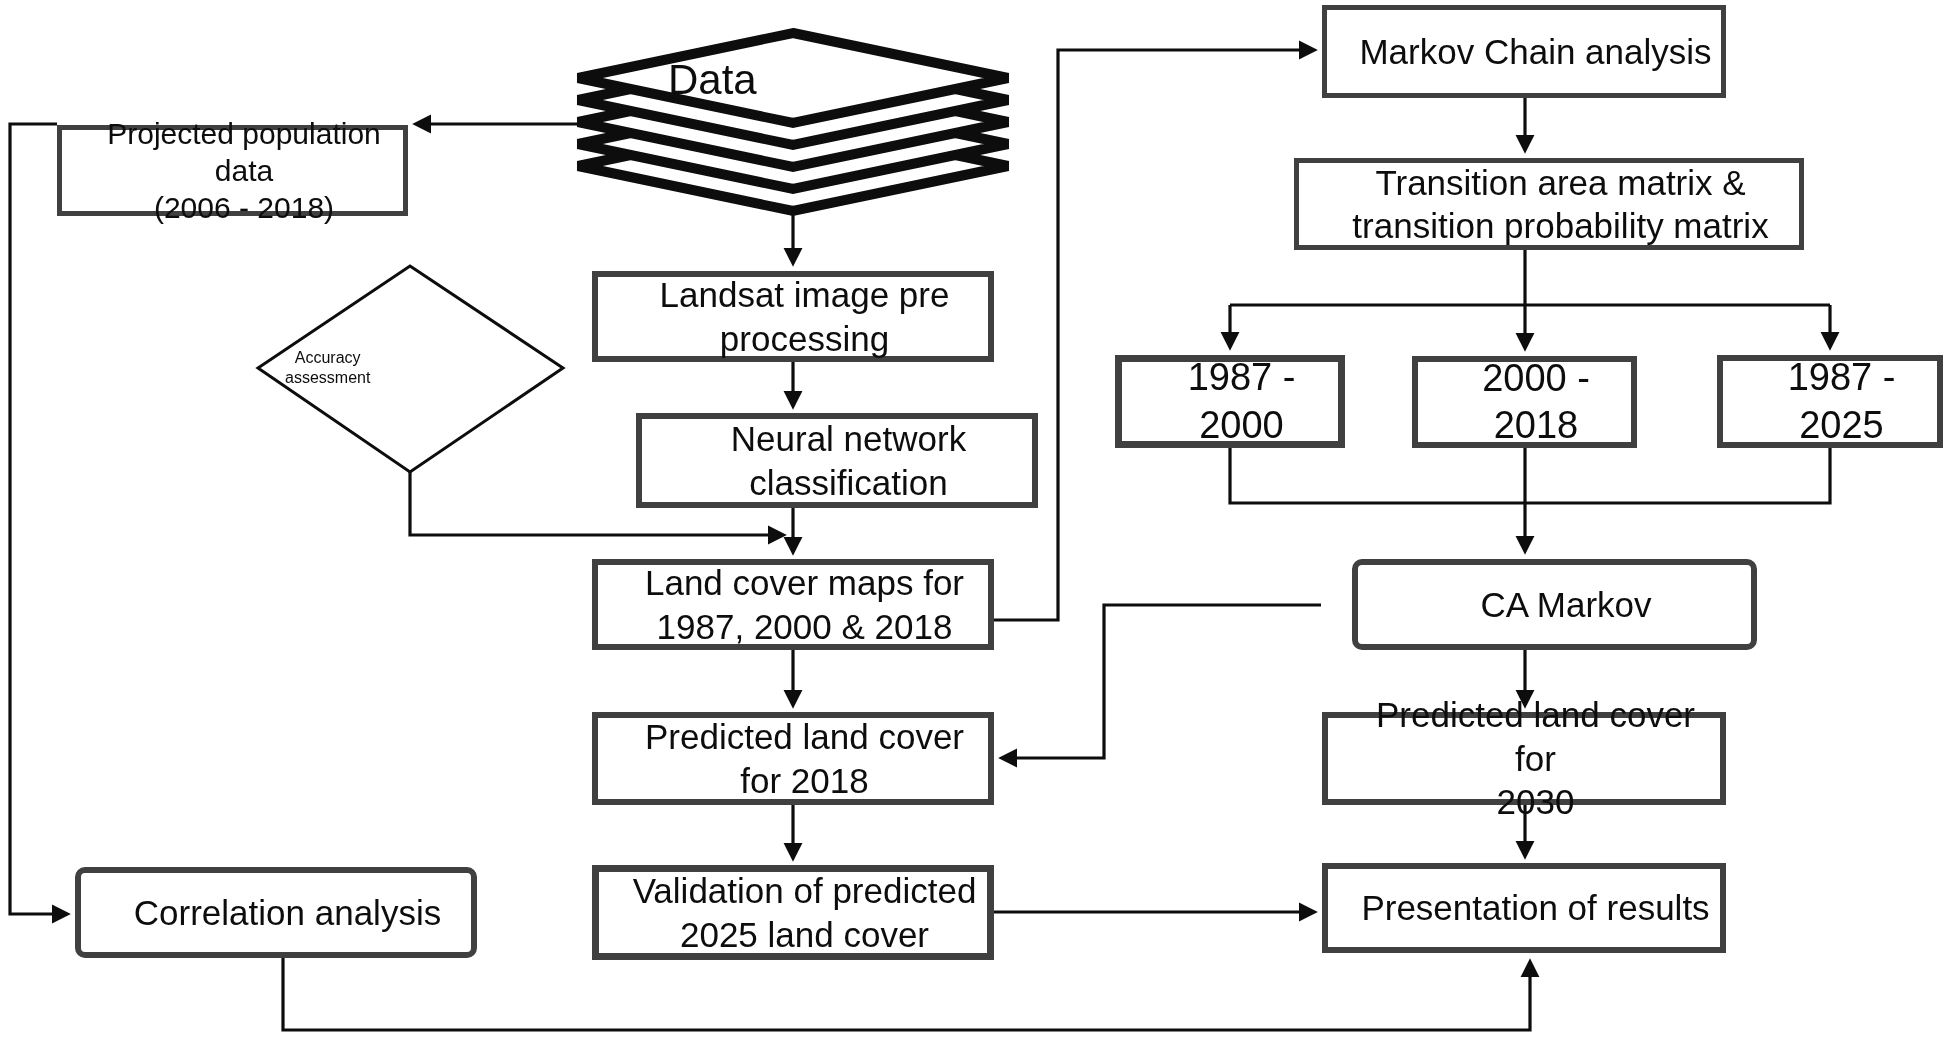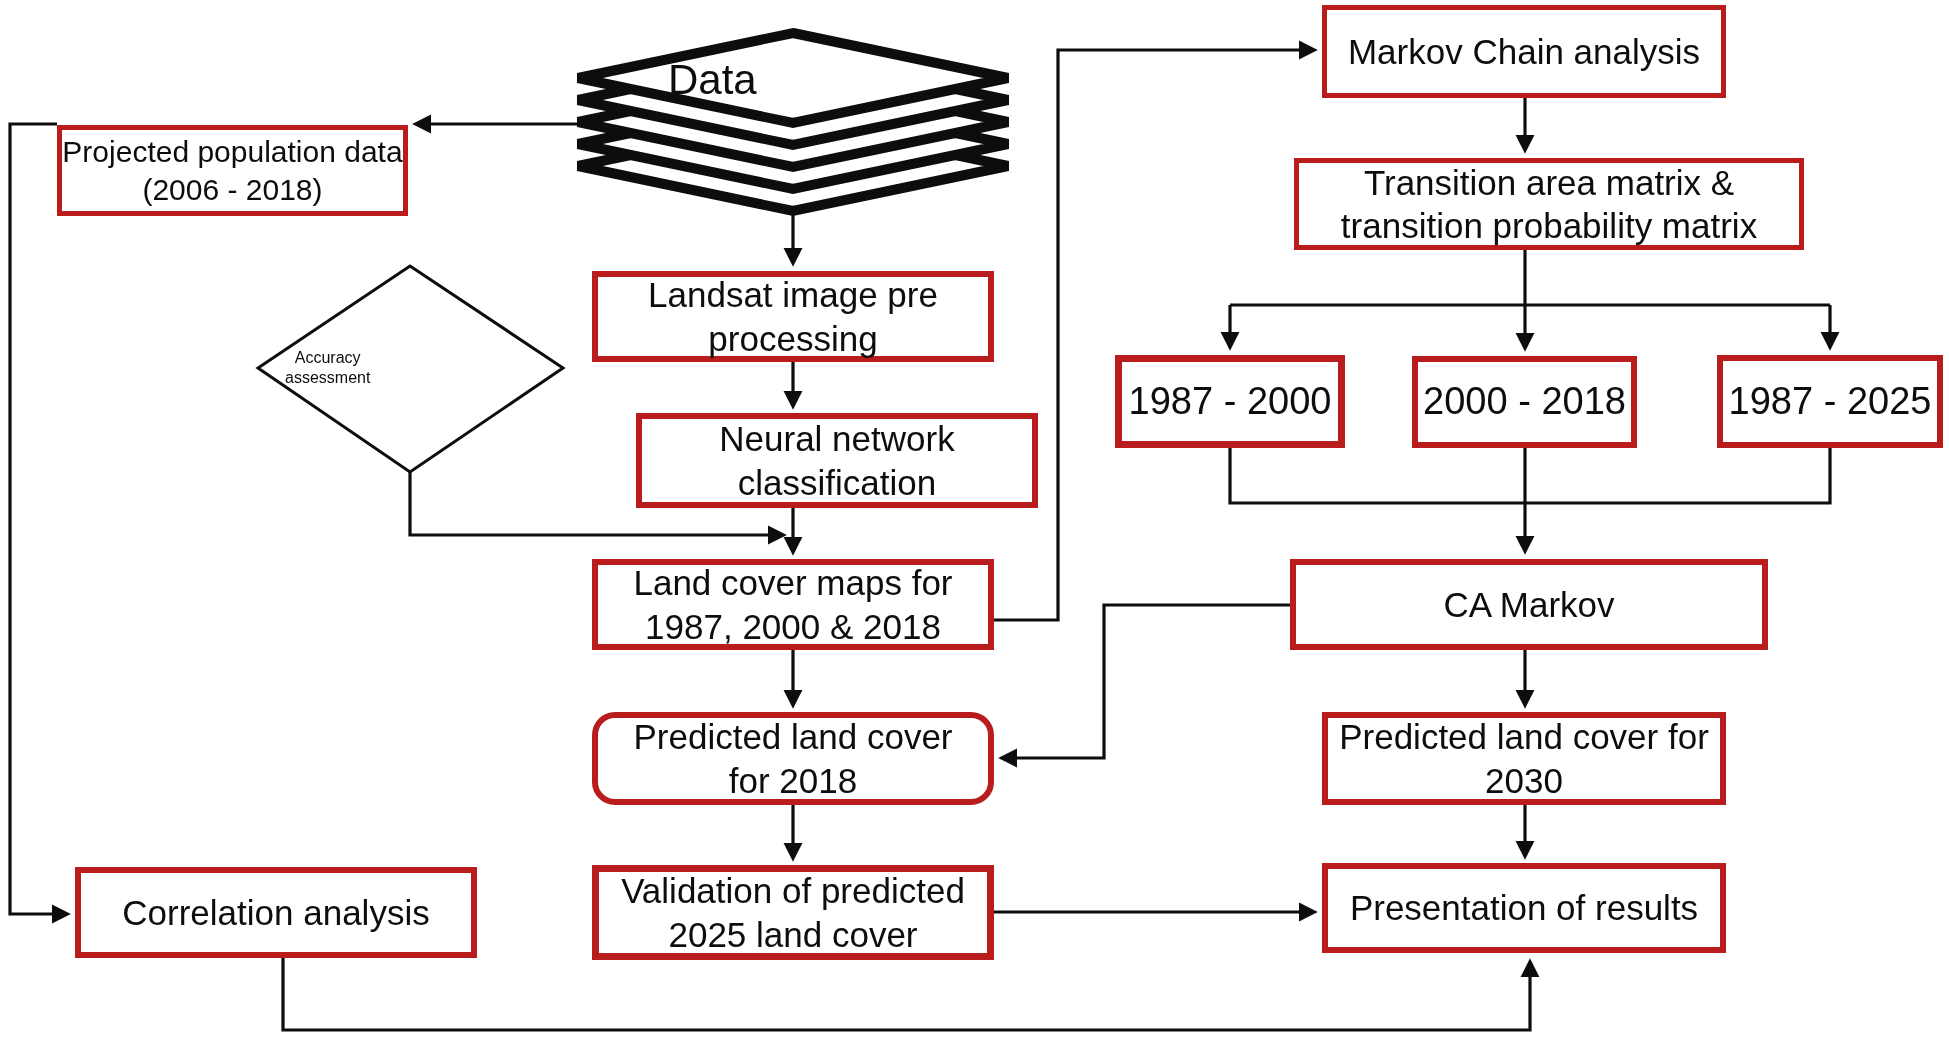--- a/index.html
+++ b/index.html
@@ -33,27 +33,28 @@
   }
   .diamond-shape {
     fill: #ffffff;
     stroke: #0d0d0d;
     stroke-width: 3;
   }
   .node {
     position: absolute;
     box-sizing: border-box;
     background: #ffffff;
-    border: 6px solid #b91c1c;
+    border: 6px solid #404040;
     display: flex;
     align-items: center;
     justify-content: center;
     text-align: center;
     font-size: 35px;
     line-height: 1.24;
+    padding-left: 23px;
   }
   .node span, .floating-label span {
     white-space: pre-line;
   }
   .floating-label {
     position: absolute;
     box-sizing: border-box;
     background: transparent;
     display: flex;
     align-items: center;
@@ -134,31 +135,31 @@
   <div class="node" style="left:592px; top:413px; width:402px; height:95px;margin-left:44px;">
     <span>Neural network
 classification</span>
   </div>
 
   <div class="node" style="left:592px; top:559px; width:402px; height:91px;">
     <span>Land cover maps for
 1987, 2000 &amp; 2018</span>
   </div>
 
-  <div class="node" style="left:592px; top:712px; width:402px; height:93px;border-radius:23px;">
+  <div class="node" style="left:592px; top:712px; width:402px; height:93px;">
     <span>Predicted land cover
 for 2018</span>
   </div>
 
   <div class="node b7" style="left:592px; top:865px; width:402px; height:95px;">
     <span>Validation of predicted
 2025 land cover</span>
   </div>
 
-  <div class="node" style="left:75px; top:867px; width:402px; height:91px;">
+  <div class="node" style="left:75px; top:867px; width:402px; height:91px;border-radius:10px;">
     <span>Correlation analysis</span>
   </div>
 
   <div class="node b5" style="left:1322px; top:5px; width:404px; height:93px;">
     <span>Markov Chain analysis</span>
   </div>
 
   <div class="node b5" style="left:1278px; top:158px; width:510px; height:92px;margin-left:16px;">
     <span>Transition area matrix &amp;
 transition probability matrix</span>
@@ -169,21 +170,21 @@
   </div>
 
   <div class="node fs38" style="left:1412px; top:356px; width:225px; height:92px;">
     <span>2000 - 2018</span>
   </div>
 
   <div class="node fs38" style="left:1717px; top:355px; width:226px; height:93px;">
     <span>1987 - 2025</span>
   </div>
 
-  <div class="node" style="left:1290px; top:559px; width:478px; height:91px;">
+  <div class="node" style="left:1352px; top:559px; width:405px; height:91px;border-radius:10px;">
     <span>CA Markov</span>
   </div>
 
   <div class="node" style="left:1322px; top:712px; width:404px; height:93px;">
     <span>Predicted land cover for
 2030</span>
   </div>
 
   <div class="node" style="left:1322px; top:863px; width:404px; height:90px;">
     <span>Presentation of results</span>

